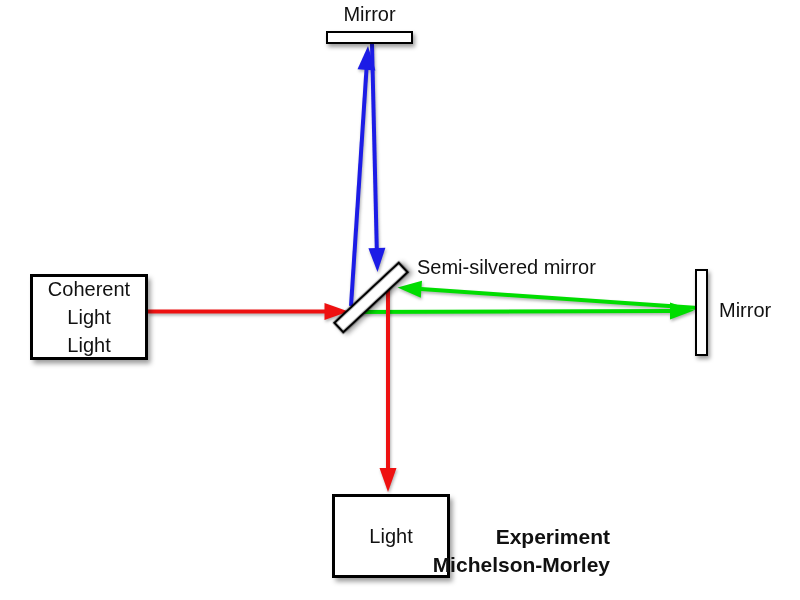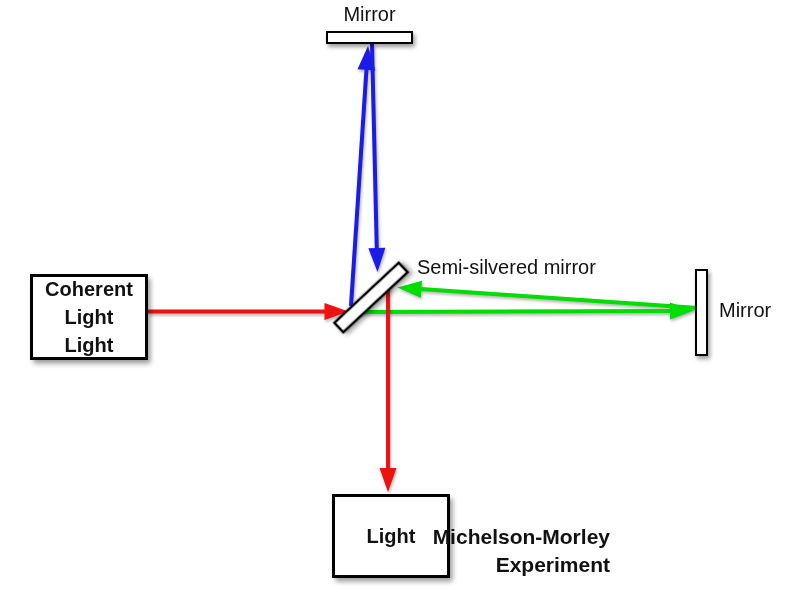--- a/index.html
+++ b/index.html
@@ -14,21 +14,21 @@
 
   svg.beams { position: absolute; left: 0; top: 0; width: 800px; height: 600px; }
   .beam { filter: drop-shadow(1.5px 2.5px 1.5px rgba(0,0,0,0.30)); }
   .splitter { filter: drop-shadow(2px 3px 2.5px rgba(0,0,0,0.40)); }
 
   .device {
     position: absolute; box-sizing: border-box;
     background: #ffffff; border: 3px solid #000000;
     box-shadow: 2.5px 3.5px 5px rgba(0,0,0,0.40);
     display: flex; flex-direction: column; justify-content: center; align-items: center;
-    text-align: center; font-size: 20px; line-height: 28px; font-weight: bold;
+    text-align: center; font-size: 20px; line-height: 28px;
   }
   .mirror-slab {
     position: absolute; box-sizing: border-box;
     background: #ffffff; border: 2px solid #000000;
     box-shadow: 2px 3px 4px rgba(0,0,0,0.40);
   }
   #source-box   { left: 30px;  top: 274px; width: 118px; height: 86px; }
   #detector-box { left: 332px; top: 494px; width: 118px; height: 84px; }
   #top-mirror   { left: 326px; top: 31px;  width: 87px;  height: 13px; }
   #right-mirror { left: 695px; top: 269px; width: 13px;  height: 87px; }
@@ -86,17 +86,17 @@
     <div>Coherent</div>
     <div>Light</div>
     <div>Light</div>
   </div>
 
   <div class="device" id="detector-box">
     <div>Light</div>
   </div>
 
   <div id="diagram-title">
+    <div>Experiment</div>
     <div>Michelson-Morley</div>
-    <div>Experiment</div>
   </div>
 
 </div>
 
 </body></html>

